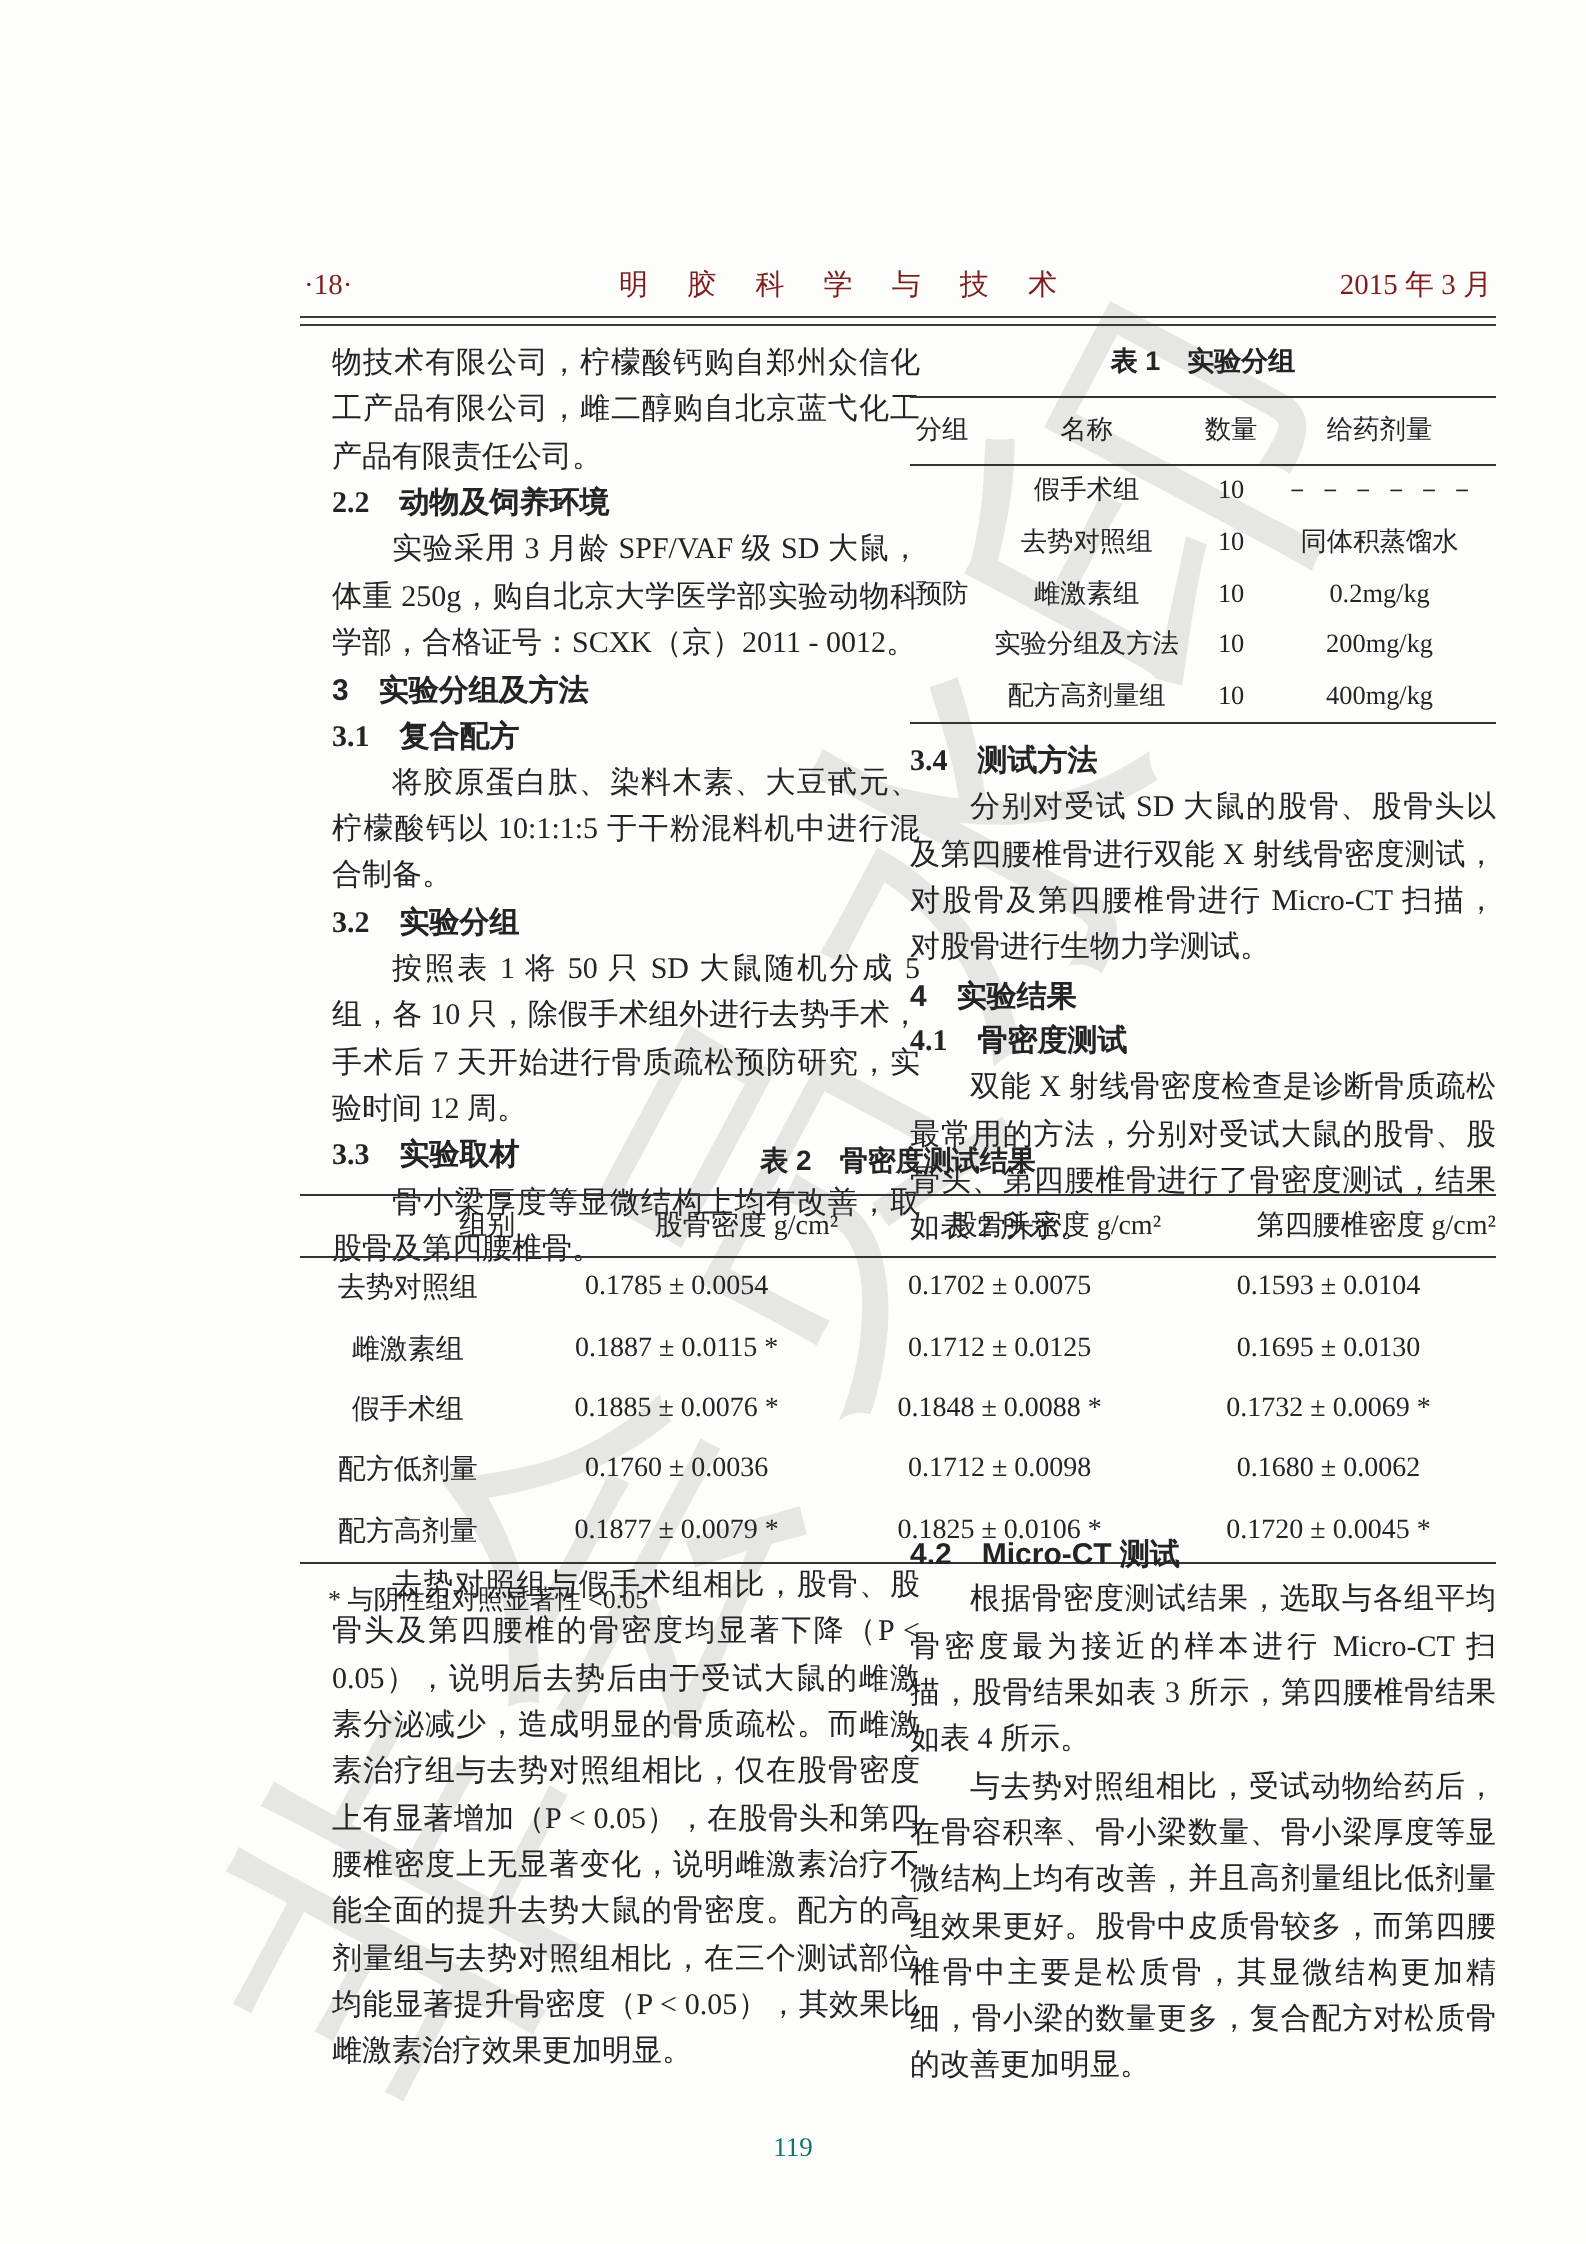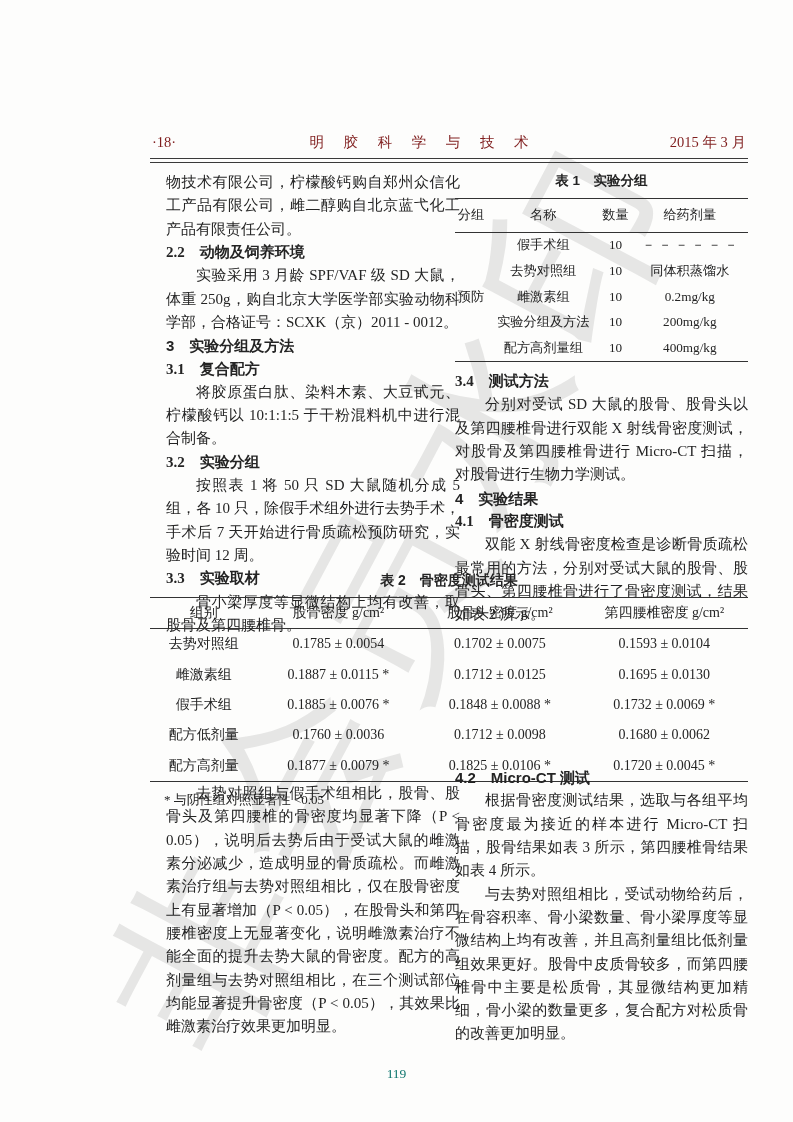--- a/index.html
+++ b/index.html
@@ -45,21 +45,21 @@
   .t1-title{text-align:center;font-weight:700;font-family:"Liberation Sans","DejaVu Sans",sans-serif;font-size:13.5px;margin:2px 0 6px 0;}
   table{border-collapse:collapse;width:100%;}
   .t1{font-size:13.2px;border-bottom:1.5px solid #333;margin-bottom:8px;}
   .t1 th{border-top:1.5px solid #333;border-bottom:1px solid #333;font-weight:400;padding:6px 0;text-align:center;}
   .t1 td{text-align:center;padding:2.6px 0;}
   .t1 .grp{vertical-align:middle;}
   
   .t2-block{position:absolute;left:150px;top:572px;width:598px;}
   .t2-title{text-align:center;font-weight:700;font-family:"Liberation Sans","DejaVu Sans",sans-serif;font-size:14px;margin-bottom:7px;}
   .t2{font-size:14px;border-bottom:1.5px solid #333;}
-  .t2 th{border-top:1.5px solid #333;border-bottom:1px solid #333;font-weight:400;padding:6px 0;text-align:center;}
+  .t2 th{border-top:1.5px solid #333;border-bottom:1px solid #333;font-weight:400;padding:6px 0;text-align:right;}
   .t2 td{text-align:center;padding:6.2px 0;}
   .t2 th:nth-child(1),.t2 td:nth-child(1){width:18%;}
   .t2 th:nth-child(2),.t2 td:nth-child(2){width:27%;}
   .t2 th:nth-child(3),.t2 td:nth-child(3){width:27%;}
   .t2 th:nth-child(4),.t2 td:nth-child(4){width:28%;}
   .t2-note{font-size:13px;margin-top:9px;padding-left:14px;}
   
   .footer{position:absolute;left:0;top:1066px;width:100%;text-align:center;font-size:13.5px;color:#0f766e;}
 </style>
 </head>

